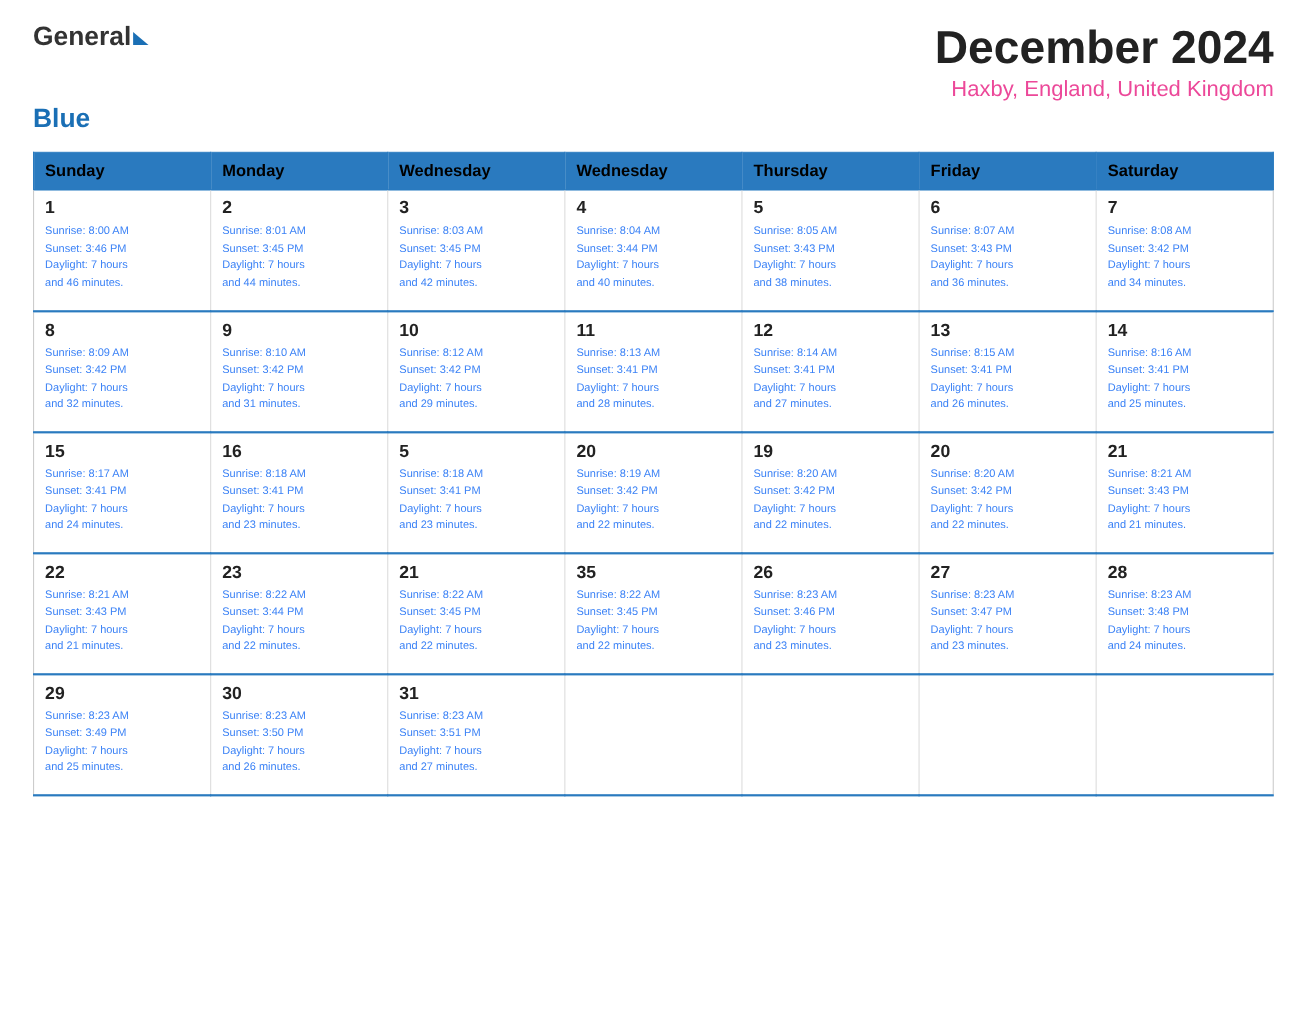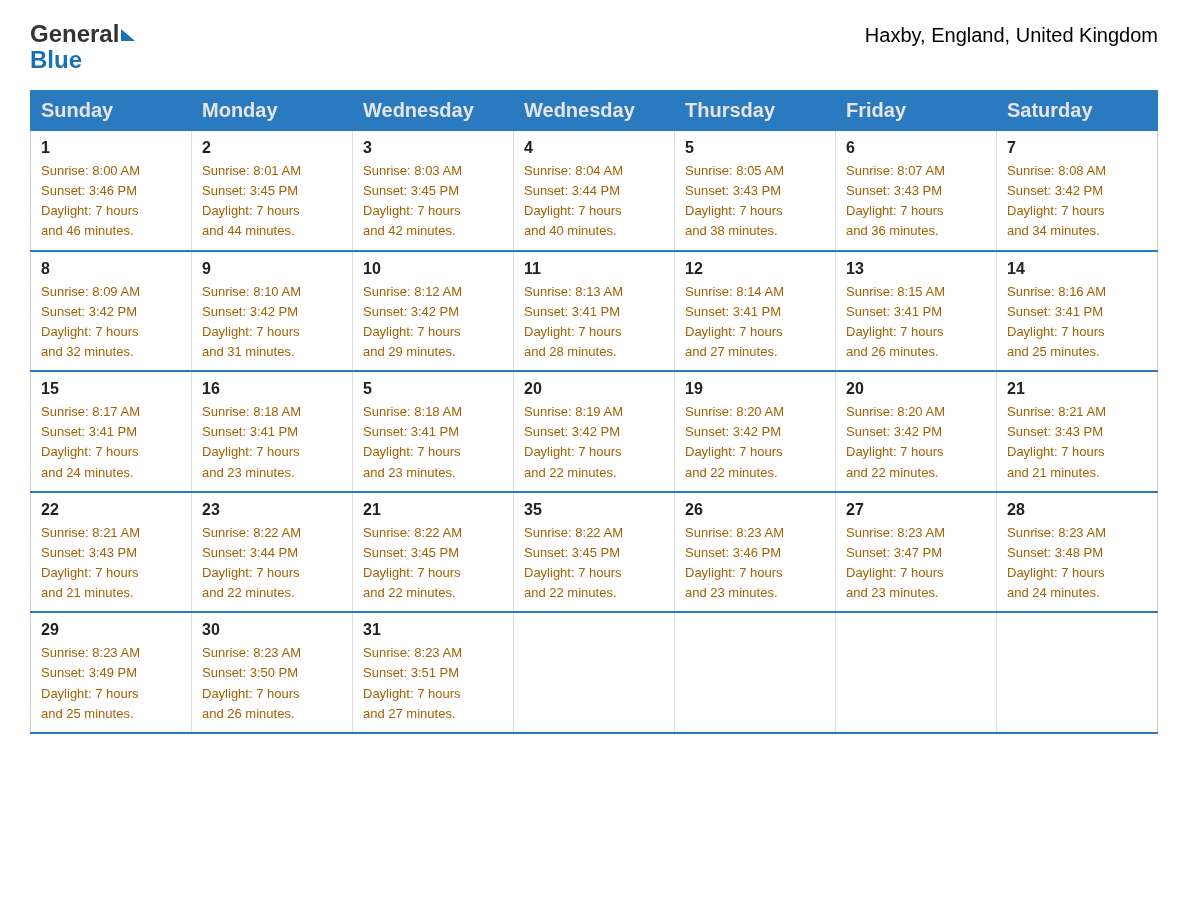--- a/index.html
+++ b/index.html
@@ -13,46 +13,47 @@
     .header {
       display: flex;
       justify-content: space-between;
       align-items: flex-start;
       margin-bottom: 16px;
     }
     .logo {
       display: flex;
       flex-direction: column;
       align-items: flex-start;
+      gap: 48px;
     }
     .title-block {
       text-align: right;
     }
     .month-year {
       font-size: 42px;
       font-weight: bold;
       color: #222;
       line-height: 1.1;
     }
     .location {
       font-size: 20px;
-      color: #000000;
+      color: #ec4899;
       margin-top: 4px;
     }
     table {
       width: 100%;
       border-collapse: collapse;
       table-layout: fixed;
     }
     thead tr {
       background-color: #2a7abf;
     }
     thead th {
-      color: #e5e5e5;
-      font-size: 20px;
+      color: #000000;
+      font-size: 15px;
       font-weight: 600;
       padding: 8px 10px;
       text-align: left;
       border: 1px solid #2a7abf;
     }
     tbody tr {
       border-bottom: 2px solid #2a7abf;
     }
     tbody td {
       vertical-align: top;
@@ -70,23 +71,23 @@
       border-right: 1px solid #ccc;
     }
     .day-num {
       font-size: 16px;
       font-weight: bold;
       color: #222;
       margin-bottom: 4px;
       display: block;
     }
     .day-info {
-      font-size: 13px;
+      font-size: 10px;
       line-height: 1.55;
-      color: #a16207;
+      color: #3b82f6;
     }
     .empty-cell {
       background: #fff;
     }
     .logo-row {
       display: flex;
       align-items: center;
     }
     .logo-text-general {
       font-size: 24px;
@@ -121,20 +122,21 @@
   <div class="logo">
     <div class="logo-row">
       <span class="logo-text-general">General</span>
       <span class="logo-arrow"></span>
     </div>
     <div class="logo-line2">
       <span class="logo-text-blue">Blue</span>
     </div>
   </div>
   <div class="title-block">
+    <div class="month-year">December 2024</div>
     <div class="location">Haxby, England, United Kingdom</div>
   </div>
 </div>
 
 <table>
   <thead>
     <tr>
 
     <th>Sunday</th>
         <th>Monday</th>

